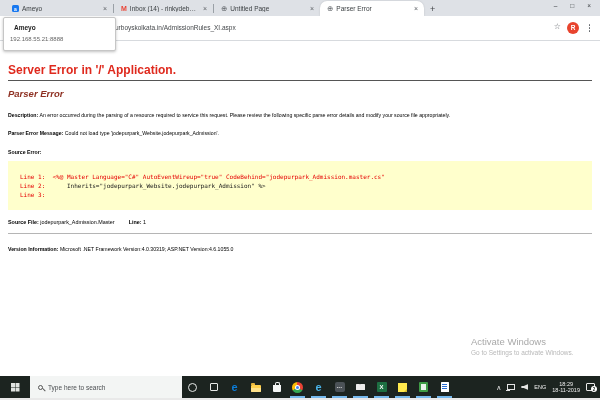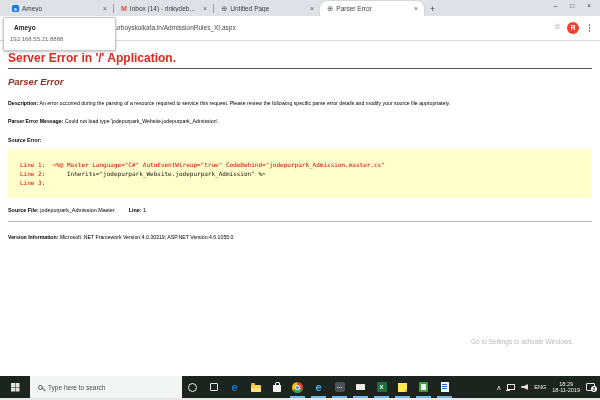--- a/index.html
+++ b/index.html
@@ -34,21 +34,21 @@
   .menu-dots{position:absolute;right:10px;top:8px;width:1.5px;height:1.5px;background:#5f6368;border-radius:50%;
              box-shadow:0 3px 0 #5f6368,0 6px 0 #5f6368;}
 
   
   .tooltip{position:absolute;left:3px;top:17px;width:113px;height:34px;background:#fff;border:1px solid #c6c6c6;
            border-radius:2px;box-shadow:0 1px 3px rgba(0,0,0,.25);z-index:20;}
   .tt-title{margin:6px 0 0 10px;font-size:6.5px;font-weight:bold;color:#222;}
   .tt-url{margin:5px 0 0 6px;font-size:6px;color:#666;}
 
   
-  .content{position:absolute;top:42px;left:0;right:0;bottom:23px;background:#fff;padding:4px 8px;color:#000;}
+  .content{position:absolute;top:42px;left:0;right:0;bottom:23px;background:#fff;padding:16px 8px;color:#000;}
   .h1{margin:6px 0 0;font-size:12px;font-weight:bold;color:#df291d;line-height:1.1;white-space:nowrap;}
   .hr1{border:none;border-top:1px solid #555;margin:3px 0 0;}
   .h2{margin:8px 0 0;font-size:9.5px;font-weight:bold;font-style:italic;color:#8e3022;line-height:1.1;}
   .para{margin:12px 0 0;font-size:5.2px;line-height:1.25;white-space:nowrap;overflow:hidden;}
   .para b{font-weight:bold;}
   .codebox{margin:6px 0 0;background:#ffffcc;padding:11px 0 11px 12px;min-height:48px;}
   .codeline{font-family:"DejaVu Sans Mono",monospace;font-size:6px;line-height:9px;white-space:pre;overflow:hidden;}
   .lredd{color:#e60000;}
   .lblk{color:#1a1a1a;}
   .hr2{border:none;border-top:1px solid #b5b5b5;margin:8px 0 0;}
@@ -175,20 +175,21 @@
     </div>
 
     <p class="srcline"><b>Source File:</b><span> jodepurpark_Admission.Master</span><span class="gap"></span><b>Line:</b><span> 1</span></p>
 
     <hr class="hr2">
 
     <p class="para"><b>Version Information:</b><span> Microsoft .NET Framework Version:4.0.30319; ASP.NET Version:4.6.1055.0</span></p>
   </div>
 
   <div class="watermark">
+    <div class="wm1">Activate Windows</div>
     <div class="wm2">Go to Settings to activate Windows.</div>
   </div>
 
   <div class="taskbar">
     <div class="tb-btn start">
       <span class="winlogo"></span>
     </div>
     <div class="searchbox">
       <span class="mag"></span>
       <span class="search-text">Type here to search</span>

